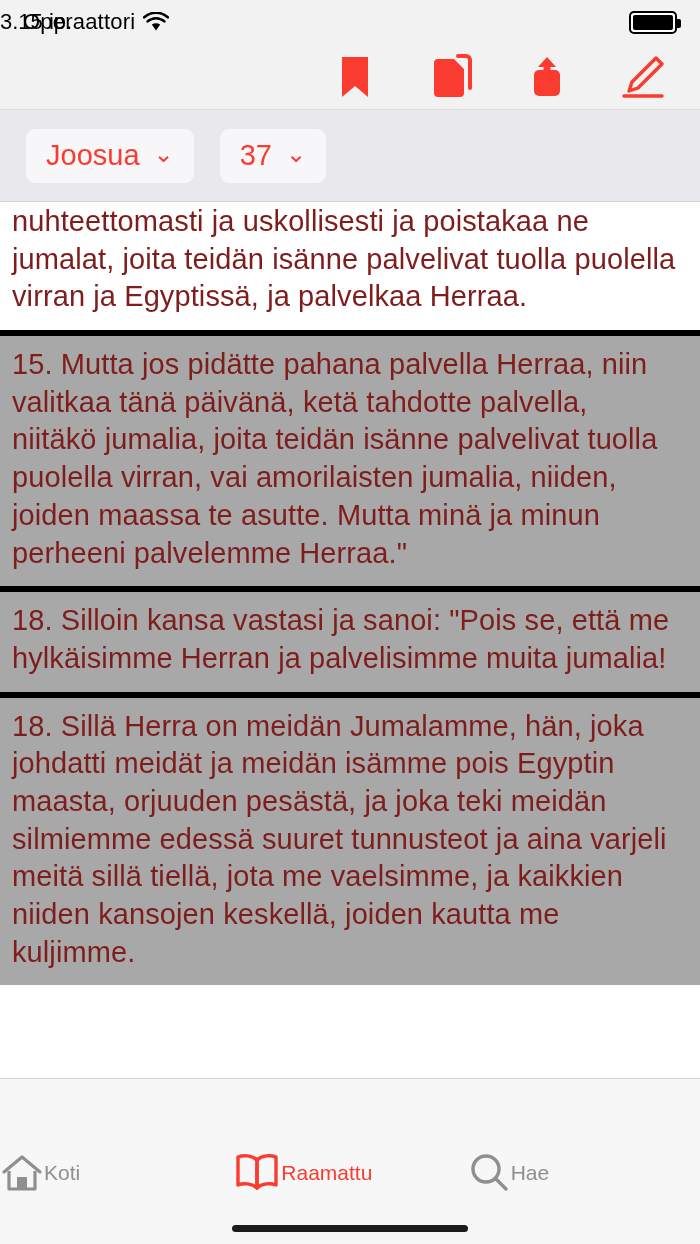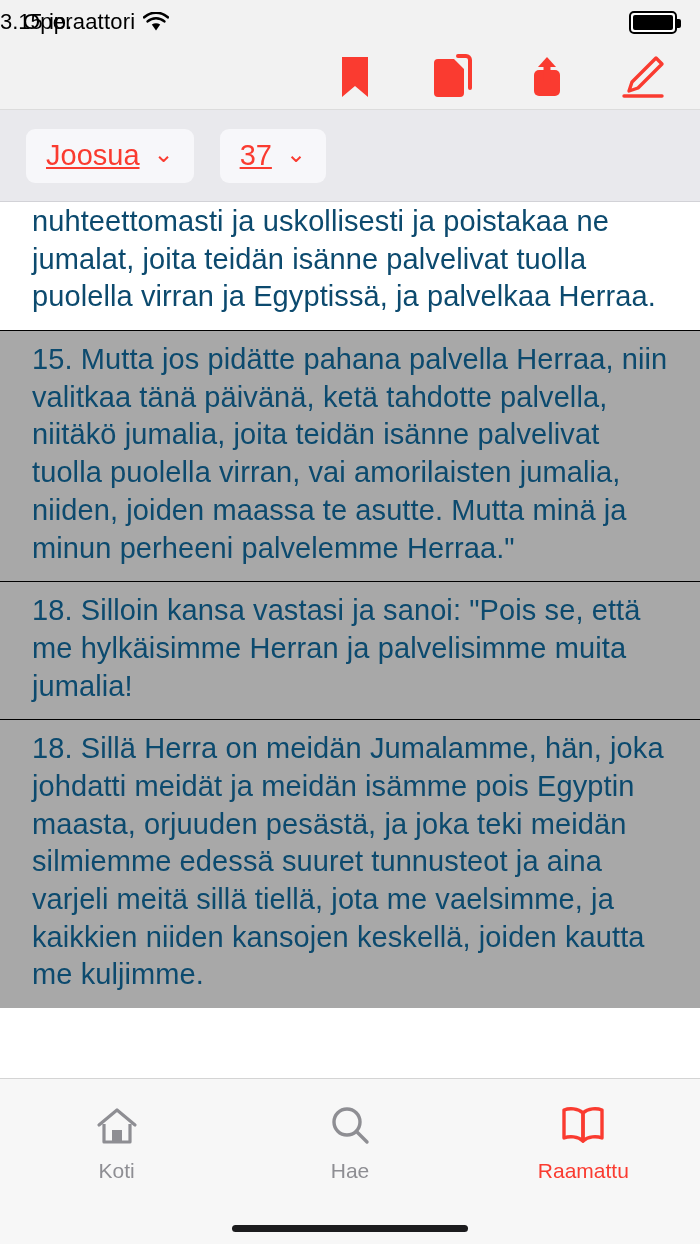--- a/index.html
+++ b/index.html
@@ -96,69 +96,67 @@
     display: flex;
     align-items: center;
     gap: 14px;
     padding: 0 20px;
     cursor: pointer;
   }
   .selector-label {
     color: #fa3b30;
     font-size: 29px;
     font-weight: 500;
-    text-decoration: underline;
   }
   .chev {
     color: #fa3b30;
     font-size: 24px;
     line-height: 1;
     transform: translateY(-2px);
   }
 
   
   .reader {
     position: absolute;
     top: 203px;
     left: 0; right: 0;
     bottom: 166px;
     overflow: hidden;
     background: #ffffff;
   }
   .verse {
-    padding: 10px 24px 14px 32px;
+    padding: 10px 24px 14px 12px;
     font-size: 29px;
     line-height: 1.30;
-    color: #0c4a6e;
+    color: #7f1d1d;
     letter-spacing: 0.1px;
   }
   .verse.plain { background: #ffffff; }
   .verse.highlight { background: #a8a8a8; }
   .verse.first {
     padding-top: 4px;
     margin-top: -4px;
   }
-  .verse + .verse.highlight { border-top: 1px solid #000000; }
+  .verse + .verse.highlight { border-top: 6px solid #000000; }
 
   
   .tab-bar {
     position: absolute;
     left: 0; right: 0; bottom: 0;
     height: 166px;
     background: #f7f7f7;
     border-top: 1px solid #d4d4d4;
     display: flex;
     padding-top: 12px;
   }
   .tab {
     flex: 1;
     display: flex;
-    flex-direction: column;
-    align-items: center;
-    gap: 8px;
+    flex-direction: row;
+    align-items: center;
     cursor: pointer;
     padding-top: 10px;
     text-align: center;
   }
   .tab-label {
     font-size: 21px;
     color: #8e8e93;
   }
   .tab.active .tab-label { color: #fa3b30; }
   .tab-icon { height: 50px; display: flex; align-items: center; justify-content: center; }
@@ -244,32 +242,32 @@
   <div class="tab">
     <span class="tab-icon">
       <svg width="44" height="42" viewBox="0 0 44 42">
         <path d="M4 20 L22 5 L40 20" fill="none" stroke="#8e8e93" stroke-width="3.2" stroke-linejoin="round" stroke-linecap="round"></path>
         <path d="M9 19 v18 h26 v-18" fill="none" stroke="#8e8e93" stroke-width="3.2" stroke-linejoin="round"></path>
         <rect x="17" y="25" width="10" height="12" fill="#8e8e93"></rect>
       </svg>
     </span>
     <span class="tab-label">Koti</span>
   </div>
+  <div class="tab active">
+    <span class="tab-icon">
+      <svg width="48" height="42" viewBox="0 0 48 42">
+        <path d="M24 8 C19 3 10 3 5 5 v28 c5 -2 14 -2 19 3 z" fill="none" stroke="#fa3b30" stroke-width="3.4" stroke-linejoin="round"></path>
+        <path d="M24 8 C29 3 38 3 43 5 v28 c-5 -2 -14 -2 -19 3 z" fill="none" stroke="#fa3b30" stroke-width="3.4" stroke-linejoin="round"></path>
+      </svg>
+    </span>
+    <span class="tab-label">Raamattu</span>
+  </div>
   <div class="tab">
     <span class="tab-icon">
       <svg width="44" height="44" viewBox="0 0 44 44">
         <circle cx="19" cy="18" r="13" fill="none" stroke="#8e8e93" stroke-width="3.4"></circle>
         <line x1="28.5" y1="27.5" x2="39" y2="38" stroke="#8e8e93" stroke-width="3.4" stroke-linecap="round"></line>
       </svg>
     </span>
     <span class="tab-label">Hae</span>
   </div>
-  <div class="tab active">
-    <span class="tab-icon">
-      <svg width="48" height="42" viewBox="0 0 48 42">
-        <path d="M24 8 C19 3 10 3 5 5 v28 c5 -2 14 -2 19 3 z" fill="none" stroke="#fa3b30" stroke-width="3.4" stroke-linejoin="round"></path>
-        <path d="M24 8 C29 3 38 3 43 5 v28 c-5 -2 -14 -2 -19 3 z" fill="none" stroke="#fa3b30" stroke-width="3.4" stroke-linejoin="round"></path>
-      </svg>
-    </span>
-    <span class="tab-label">Raamattu</span>
-  </div>
   <div class="home-indicator"></div>
 </div>
 
 </body></html>

